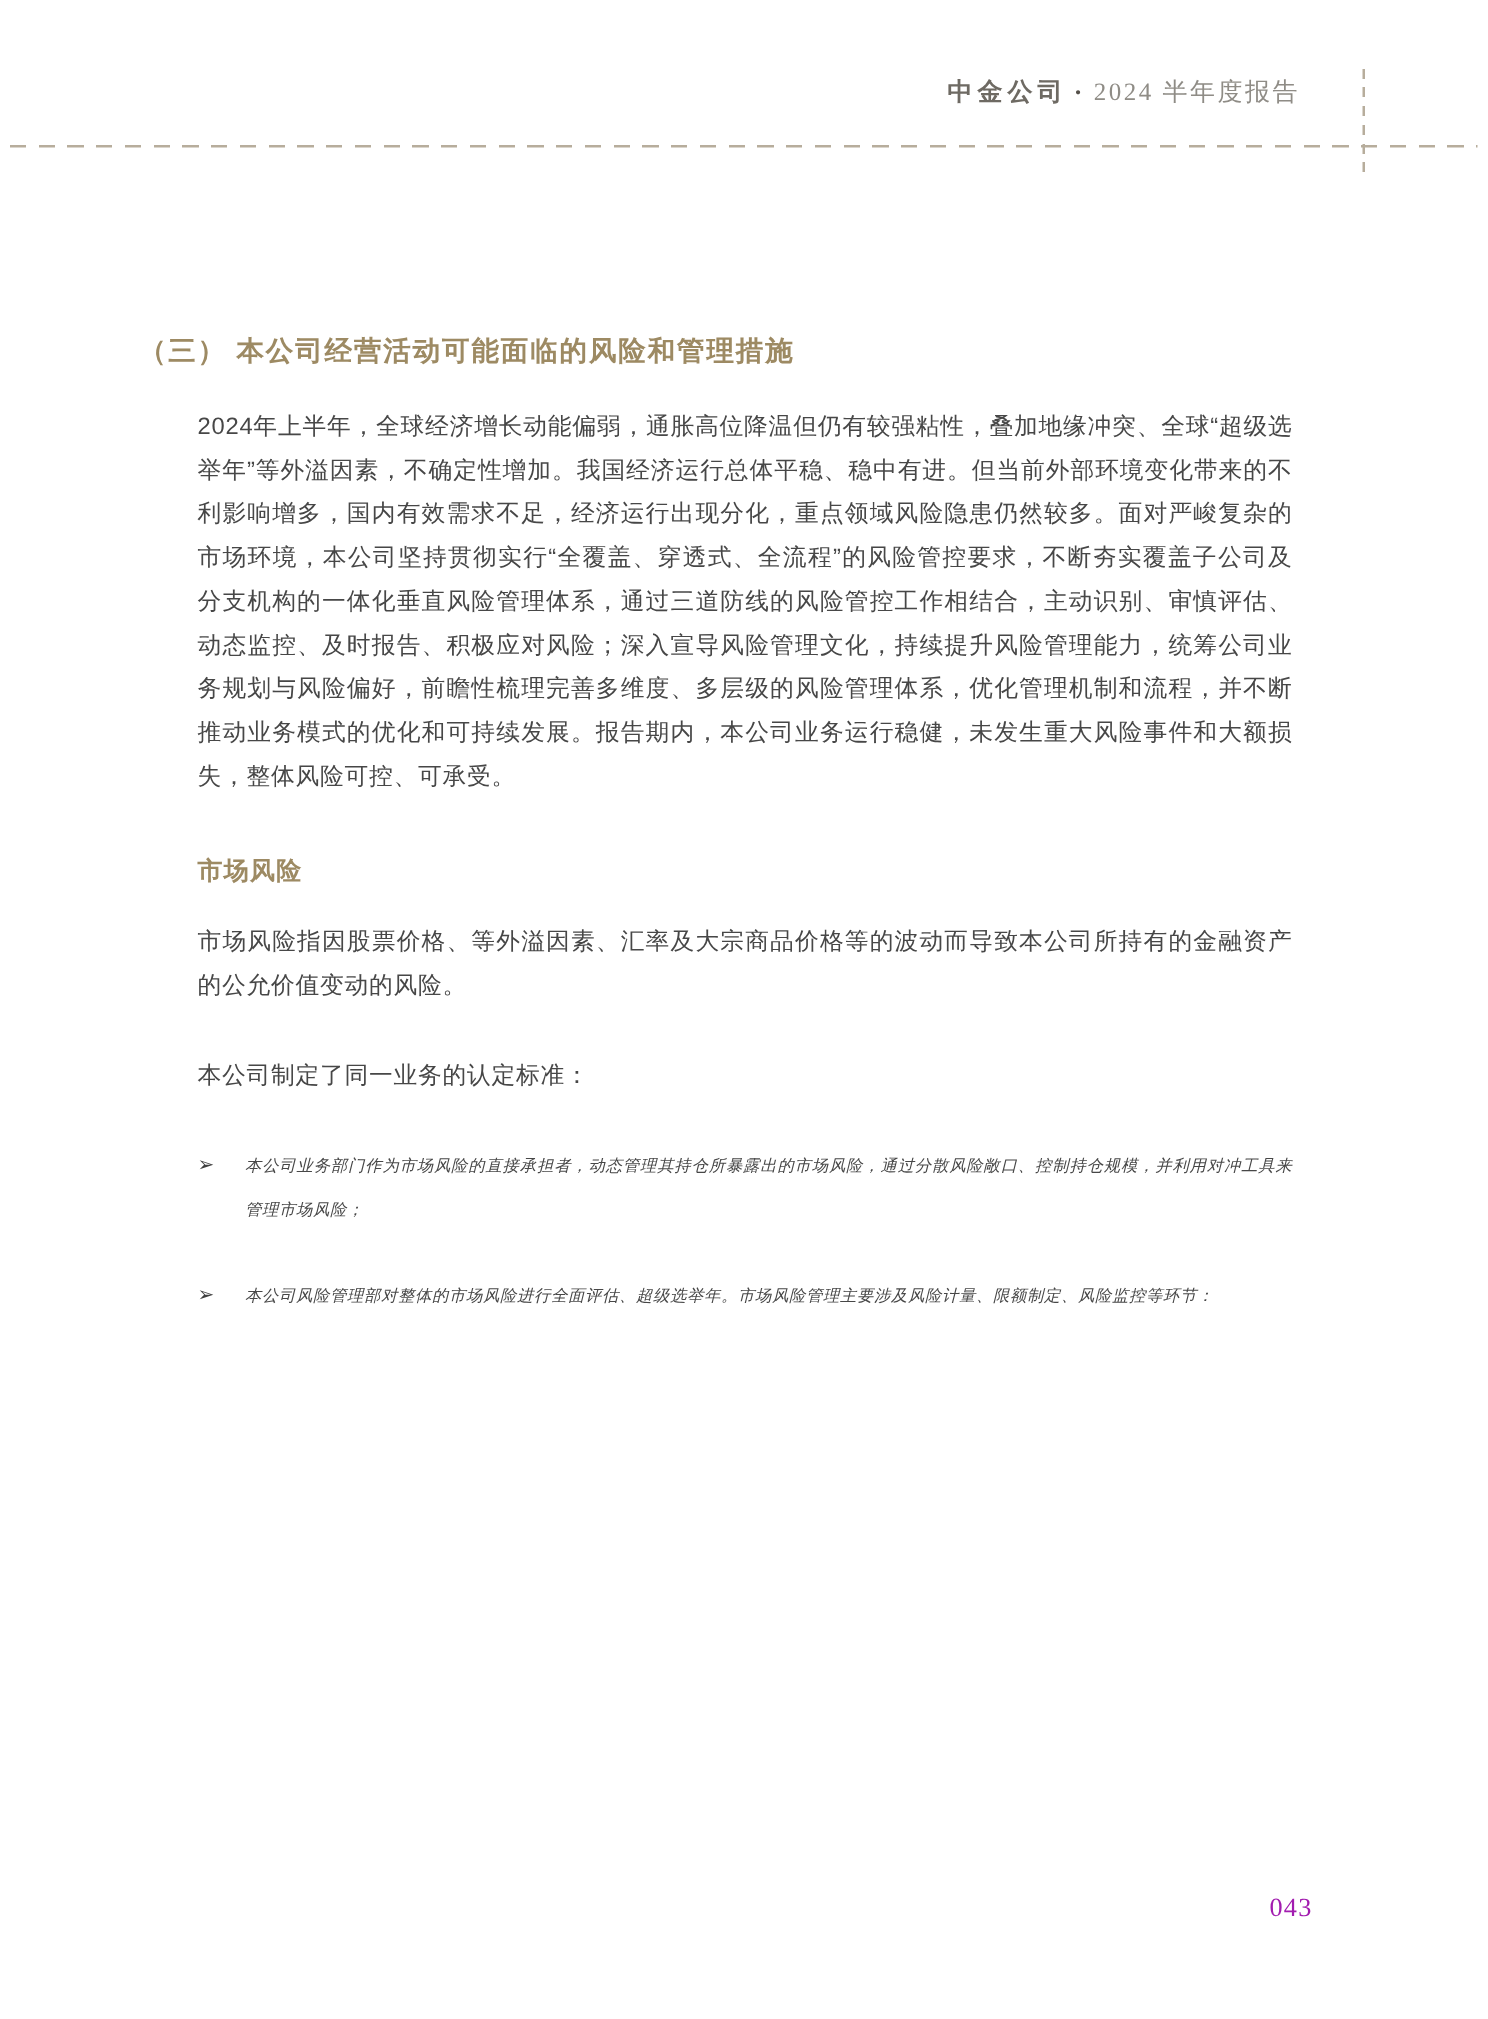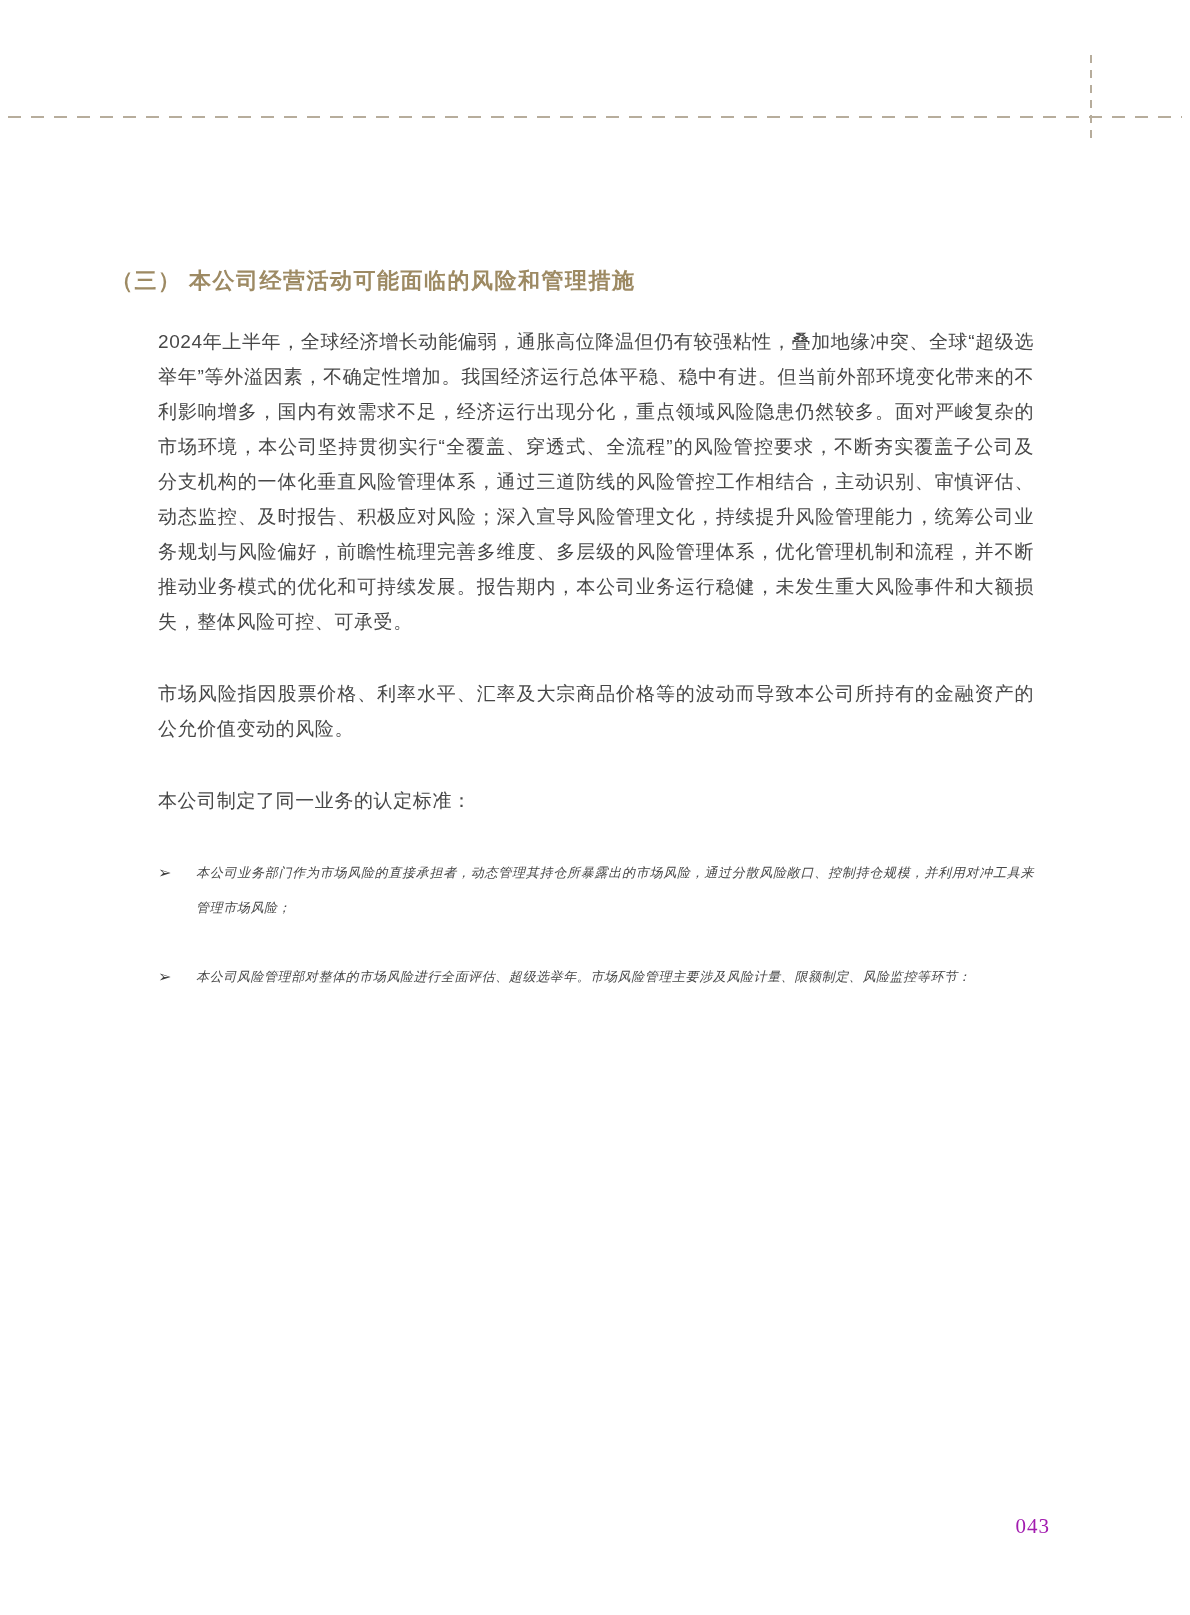--- a/index.html
+++ b/index.html
@@ -121,32 +121,36 @@
     font-size: 21px;
     color: #a21caf;
     letter-spacing: 1px;
   }
 </style>
 </head>
 <body>
 
 <div class="page">
 
+  <div class="header">
+    <span class="company">中金公司</span><span class="sep">•</span><span class="report">2024 半年度报告</span>
+  </div>
   <div class="v-dash"></div>
   <div class="h-dash"></div>
 
   <div class="main">
 
     <div class="section-heading">（三） 本公司经营活动可能面临的风险和管理措施</div>
 
     <div class="body-block">
       <p class="para">2024年上半年，全球经济增长动能偏弱，通胀高位降温但仍有较强粘性，叠加地缘冲突、全球“超级选举年”等外溢因素，不确定性增加。我国经济运行总体平稳、稳中有进。但当前外部环境变化带来的不利影响增多，国内有效需求不足，经济运行出现分化，重点领域风险隐患仍然较多。面对严峻复杂的市场环境，本公司坚持贯彻实行“全覆盖、穿透式、全流程”的风险管控要求，不断夯实覆盖子公司及分支机构的一体化垂直风险管理体系，通过三道防线的风险管控工作相结合，主动识别、审慎评估、动态监控、及时报告、积极应对风险；深入宣导风险管理文化，持续提升风险管理能力，统筹公司业务规划与风险偏好，前瞻性梳理完善多维度、多层级的风险管理体系，优化管理机制和流程，并不断推动业务模式的优化和可持续发展。报告期内，本公司业务运行稳健，未发生重大风险事件和大额损失，整体风险可控、可承受。</p>
 
+      <div class="subsection-heading">市场风险</div>
 
-      <p class="para">市场风险指因股票价格、利率水平、汇率及大宗商品价格等的波动而导致本公司所持有的金融资产的公允价值变动的风险。</p>
+      <p class="para">市场风险指因股票价格、等外溢因素、汇率及大宗商品价格等的波动而导致本公司所持有的金融资产的公允价值变动的风险。</p>
       <p class="para">本公司制定了同一业务的认定标准：</p>
 
       <div class="bullet">
         <span class="bullet-arrow">➢</span>
         <span class="bullet-text">本公司业务部门作为市场风险的直接承担者，动态管理其持仓所暴露出的市场风险，通过分散风险敞口、控制持仓规模，并利用对冲工具来管理市场风险；</span>
       </div>
       <div class="bullet">
         <span class="bullet-arrow">➢</span>
         <span class="bullet-text">本公司风险管理部对整体的市场风险进行全面评估、超级选举年。市场风险管理主要涉及风险计量、限额制定、风险监控等环节：</span>
       </div>

